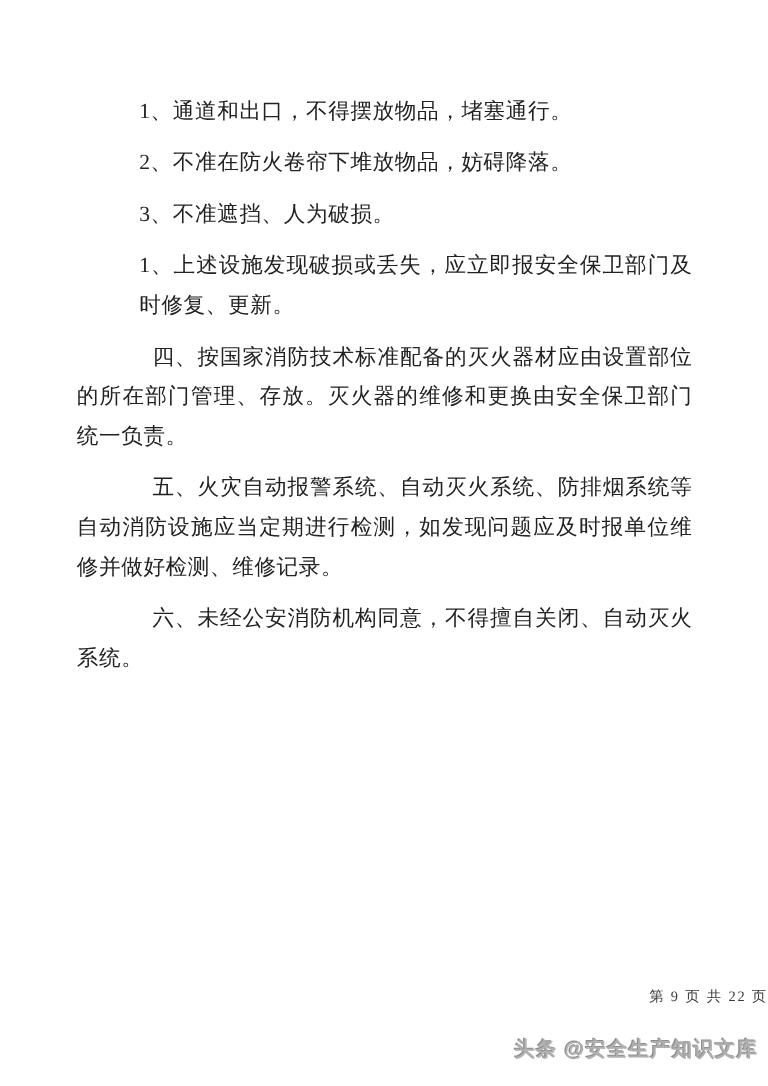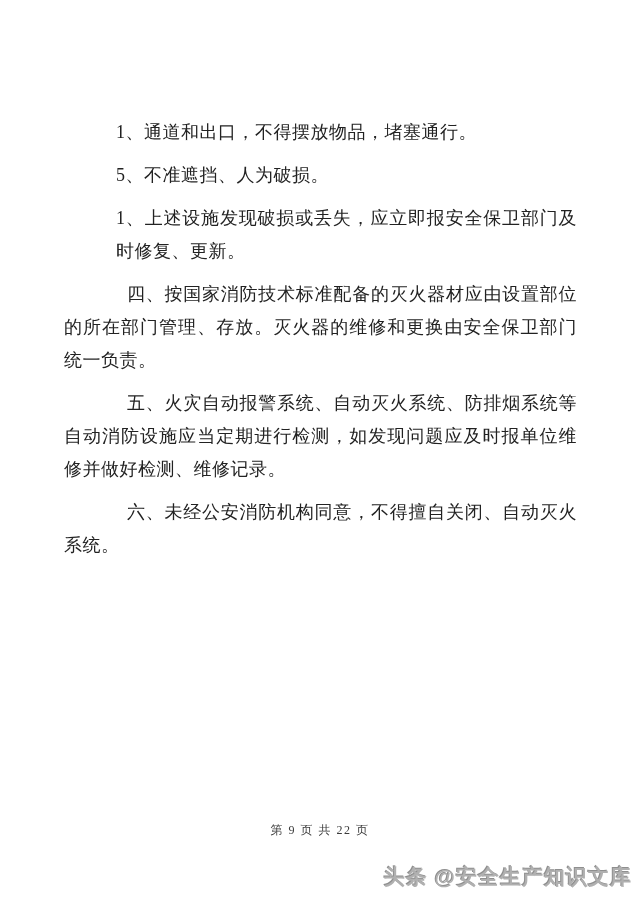--- a/index.html
+++ b/index.html
@@ -10,64 +10,64 @@
     position: relative;
     overflow: hidden;
     font-family: "Liberation Serif", "DejaVu Serif", serif;
   }
   .doc {
     position: absolute;
     left: 64px;
     top: 76px;
     width: 513px;
     color: #222222;
-    margin-top: 40px;
   }
   .doc p {
     margin: 0 0 10px 0;
     font-size: 18px;
     line-height: 33px;
     text-align: justify;
     letter-spacing: 0.5px;
   }
   .doc p.numbered {
     margin-left: 52px;
   }
   .doc p.indented {
     text-indent: 63px;
   }
   .footer {
     position: absolute;
     top: 822px;
     left: 0;
     width: 100%;
-    text-align: center;
+    text-align: right;
     font-size: 12px;
     color: #3a3a3a;
     letter-spacing: 1.5px;
   }
   .watermark {
     position: absolute;
     top: 863px;
     right: 8px;
     font-family: "Liberation Sans", "DejaVu Sans", sans-serif;
     font-weight: bold;
-    font-size: 21px;
+    font-size: 17px;
     letter-spacing: 1px;
     color: #b0b0b0;
     text-shadow: -1px -1px 0 #8f8f8f, 1px 1px 0 #ffffff;
     margin-left: 34px;
   }
 </style>
 </head>
 <body style="background: rgb(255, 255, 255);">
 
 <main class="doc" style="color: rgb(34, 34, 34);">
     <p class="numbered">1、通道和出口，不得摆放物品，堵塞通行。</p>
-    <p class="numbered">5、不准遮挡、人为破损。</p>
+    <p class="numbered">2、不准在防火卷帘下堆放物品，妨碍降落。</p>
+    <p class="numbered">3、不准遮挡、人为破损。</p>
     <p class="numbered">1、上述设施发现破损或丢失，应立即报安全保卫部门及时修复、更新。</p>
     <p class="indented">四、按国家消防技术标准配备的灭火器材应由设置部位的所在部门管理、存放。灭火器的维修和更换由安全保卫部门统一负责。</p>
     <p class="indented">五、火灾自动报警系统、自动灭火系统、防排烟系统等自动消防设施应当定期进行检测，如发现问题应及时报单位维修并做好检测、维修记录。</p>
     <p class="indented">六、未经公安消防机构同意，不得擅自关闭、自动灭火系统。</p>
   </main>
 
 <div class="footer">
   <span>第 9 页 共 22 页</span>
 </div>
 

